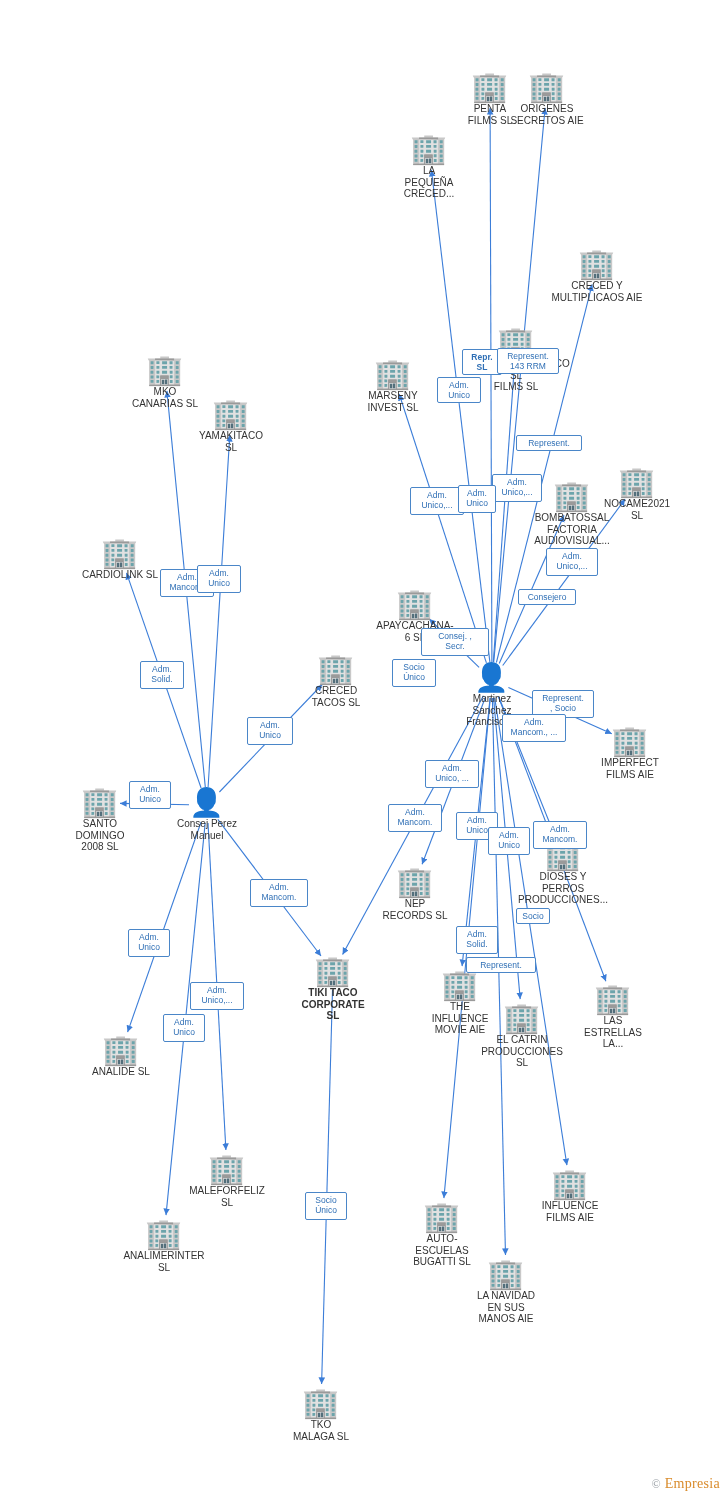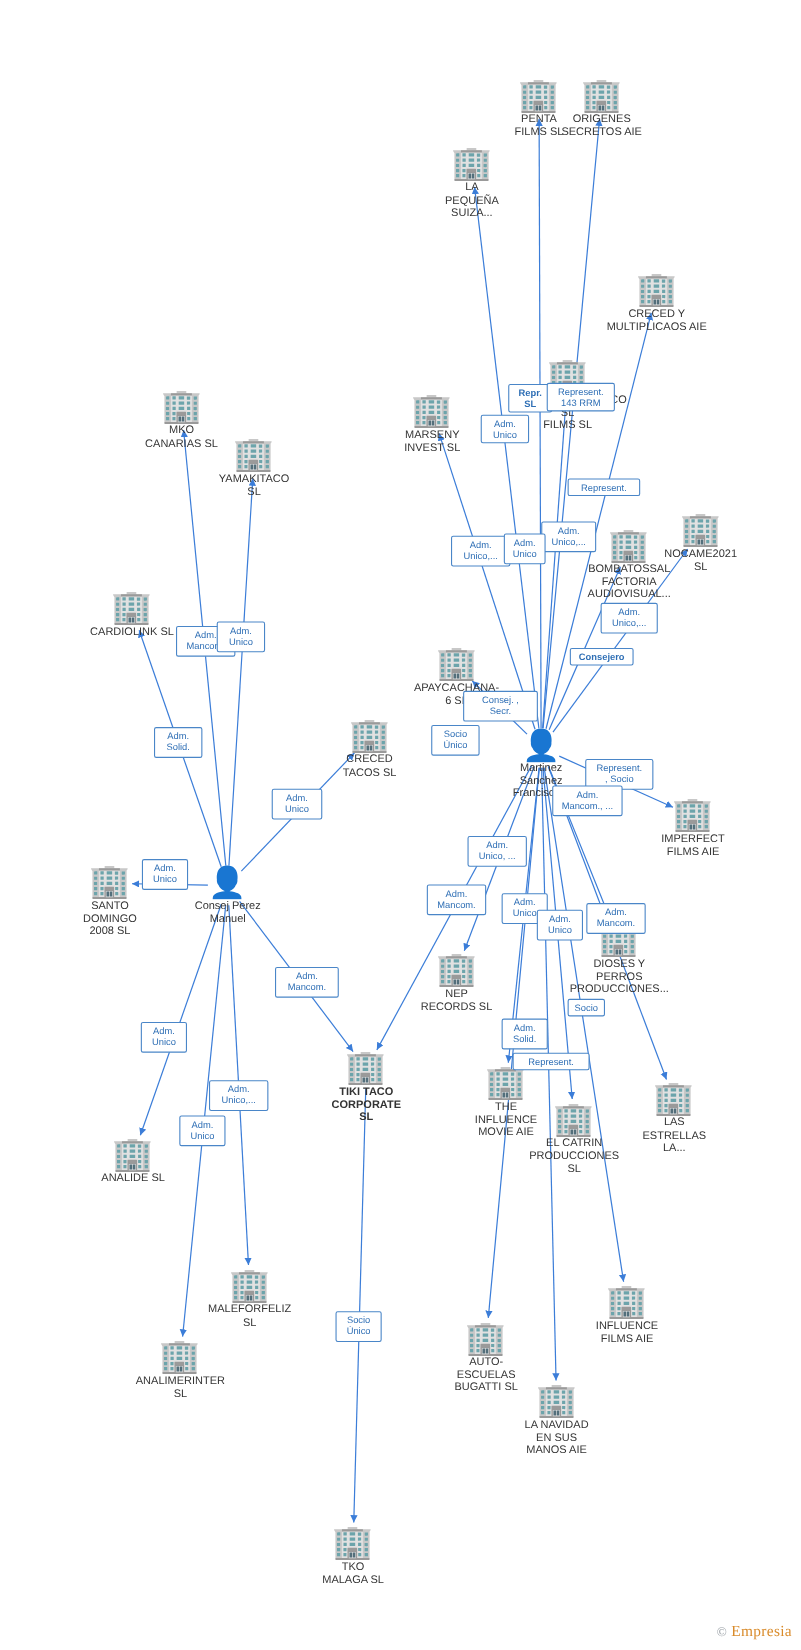--- a/index.html
+++ b/index.html
@@ -137,21 +137,21 @@
       </div>
       <div class="node" style="left: 547px; top: 72px;">
         <span class="glyph">🏢</span>
         <span class="label">ORIGENES
 SECRETOS  AIE</span>
       </div>
       <div class="node" style="left: 429px; top: 134px;">
         <span class="glyph">🏢</span>
         <span class="label">LA
 PEQUEÑA
-SUIZA...</span>
+CRECED...</span>
       </div>
       <div class="node" style="left: 597px; top: 249px;">
         <span class="glyph">🏢</span>
         <span class="label">CRECED Y
 MULTIPLICAOS AIE</span>
       </div>
       <div class="node" style="left: 165px; top: 355px;">
         <span class="glyph">🏢</span>
         <span class="label">MKO
 CANARIAS  SL</span>
@@ -298,21 +298,21 @@
 Unico</div>
       <div class="tag" style="left: 516px; top: 435px; width: 66px; min-height: 16px;">Represent.</div>
       <div class="tag" style="left: 492px; top: 474px; width: 50px; min-height: 28px;">Adm.
 Unico,...</div>
       <div class="tag" style="left: 410px; top: 487px; width: 54px; min-height: 28px;">Adm.
 Unico,...</div>
       <div class="tag" style="left: 458px; top: 485px; width: 38px; min-height: 28px;">Adm.
 Unico</div>
       <div class="tag" style="left: 546px; top: 548px; width: 52px; min-height: 28px;">Adm.
 Unico,...</div>
-      <div class="tag" style="left: 518px; top: 589px; width: 58px; min-height: 16px; font-weight: bold;">Consejero</div>
+      <div class="tag" style="left: 518px; top: 589px; width: 58px; min-height: 16px;">Consejero</div>
       <div class="tag" style="left: 160px; top: 569px; width: 54px; min-height: 28px;">Adm.
 Mancom.</div>
       <div class="tag" style="left: 197px; top: 565px; width: 44px; min-height: 28px;">Adm.
 Unico</div>
       <div class="tag" style="left: 140px; top: 661px; width: 44px; min-height: 28px;">Adm.
 Solid.</div>
       <div class="tag" style="left: 247px; top: 717px; width: 46px; min-height: 28px;">Adm.
 Unico</div>
       <div class="tag" style="left: 421px; top: 628px; width: 68px; min-height: 28px;">Consej. ,
 Secr.</div>

